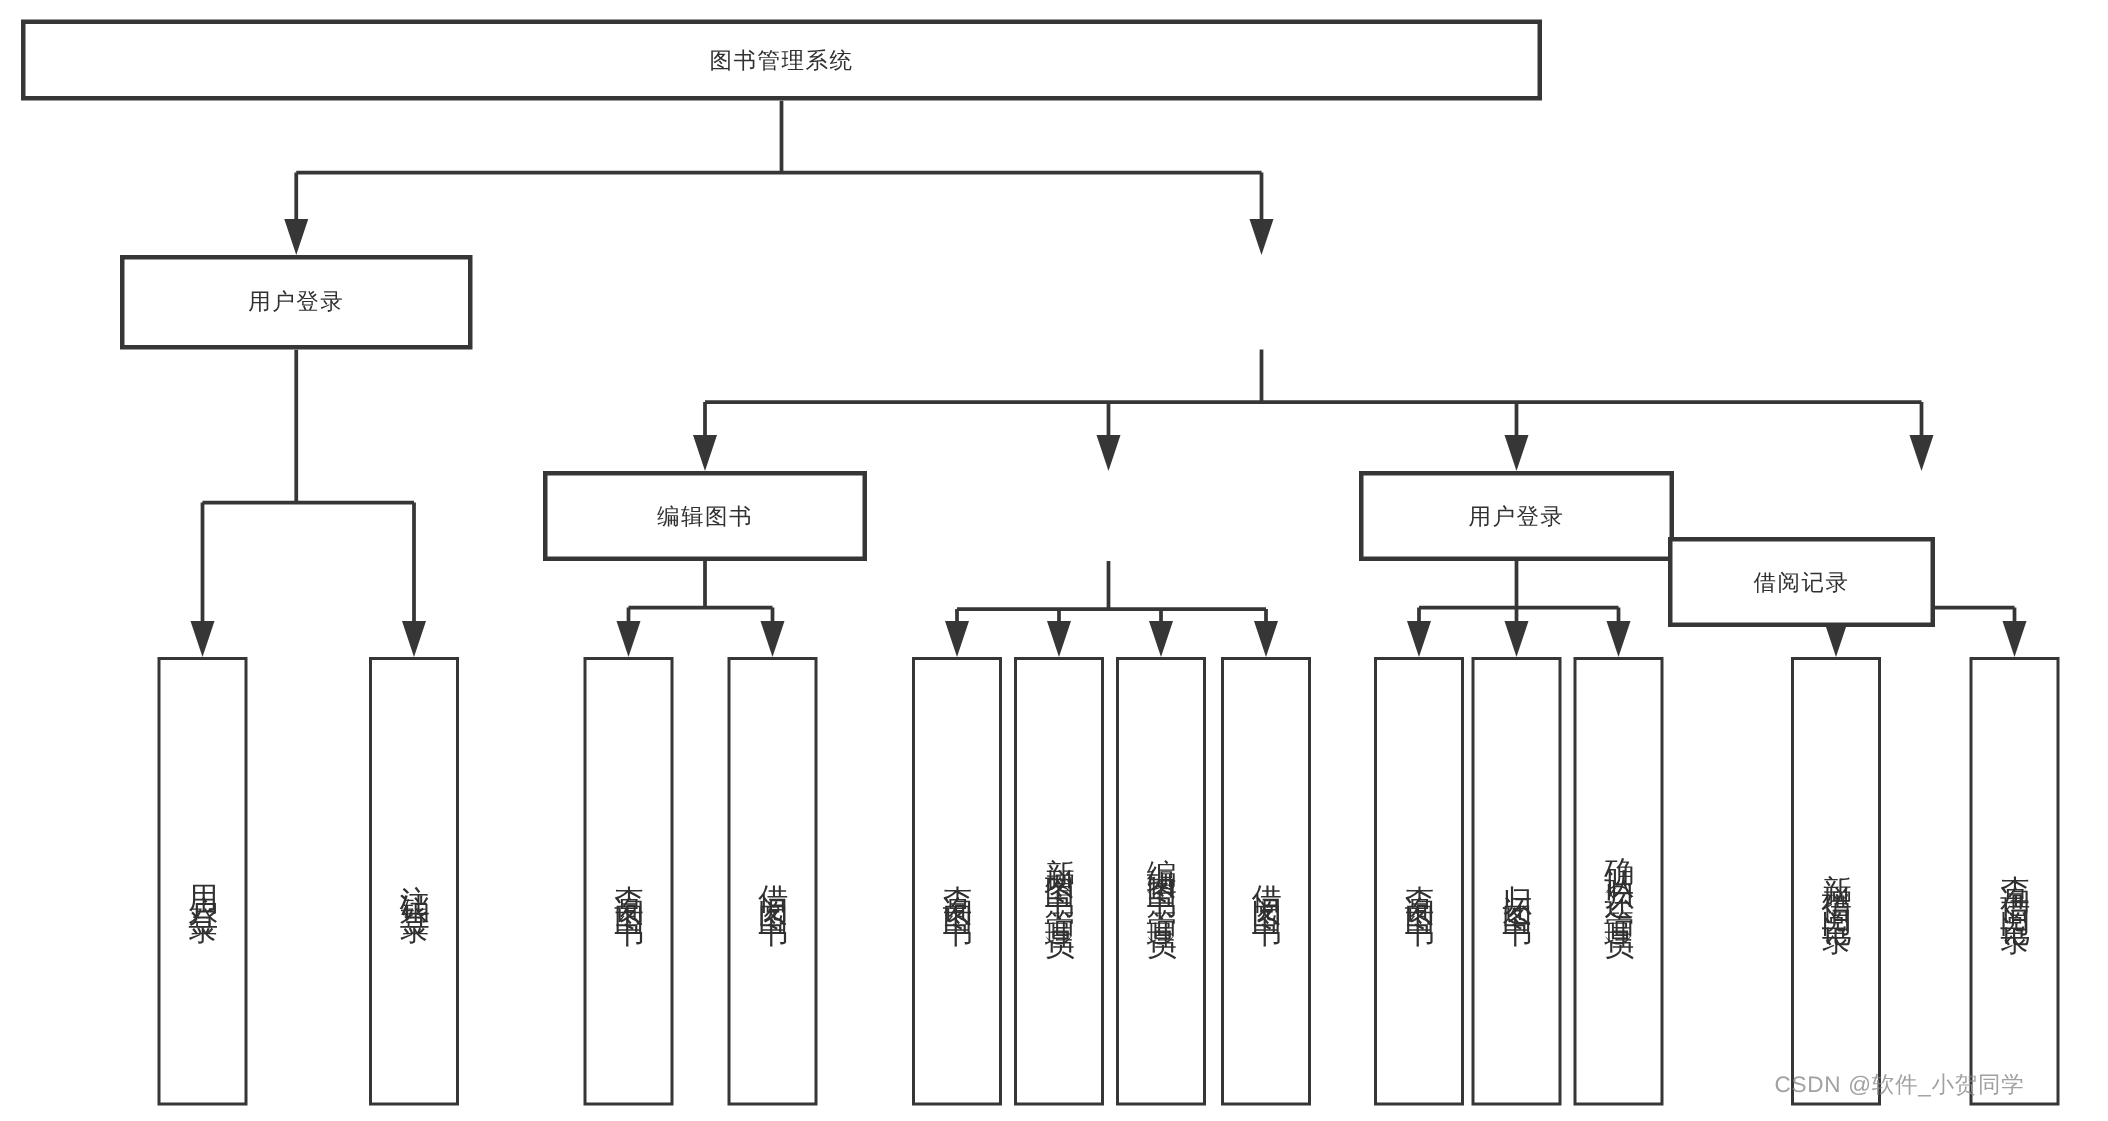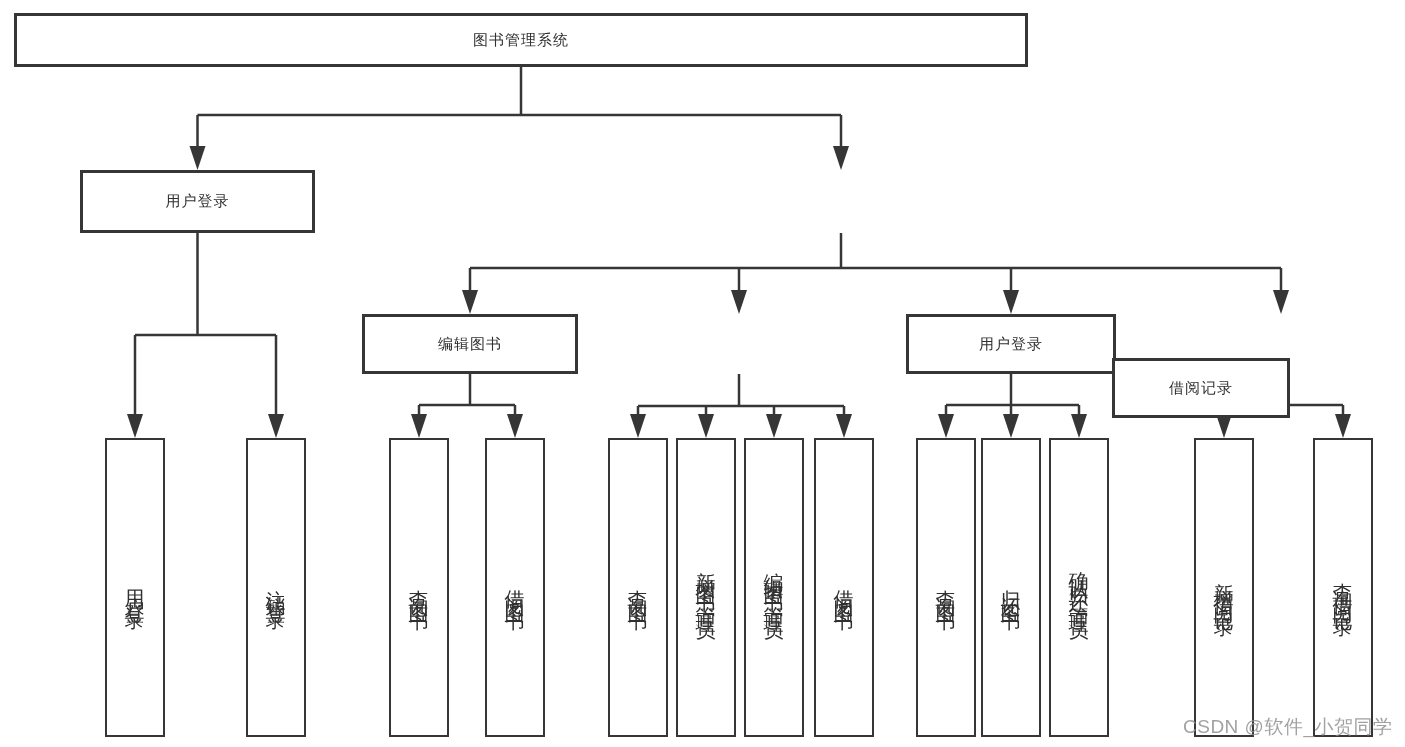--- a/index.html
+++ b/index.html
@@ -49,21 +49,21 @@
   #n-bb-add{left:676px;}
   #n-bb-edit{left:744px;}
   #n-bb-borrow{left:814px;}
   #n-cb-query{left:916px;}
   #n-cb-return{left:981px;}
   #n-cb-confirm{left:1049px;}
   #n-br-add{left:1194px;}
   #n-br-query{left:1313px;}
   .watermark{
     position:absolute;left:1183px;top:714px;z-index:3;
-    font-size:19px;color:rgba(145,145,145,0.85);
+    font-size:15px;color:rgba(145,145,145,0.85);
     white-space:nowrap;letter-spacing:0.5px;
   }
 </style>
 </head>
 <body>
 
 <div class="stage">
 
   <svg class="wires" viewBox="0 0 1405 747" aria-hidden="true">
     <g stroke="#363636" stroke-width="2.5" fill="none">

